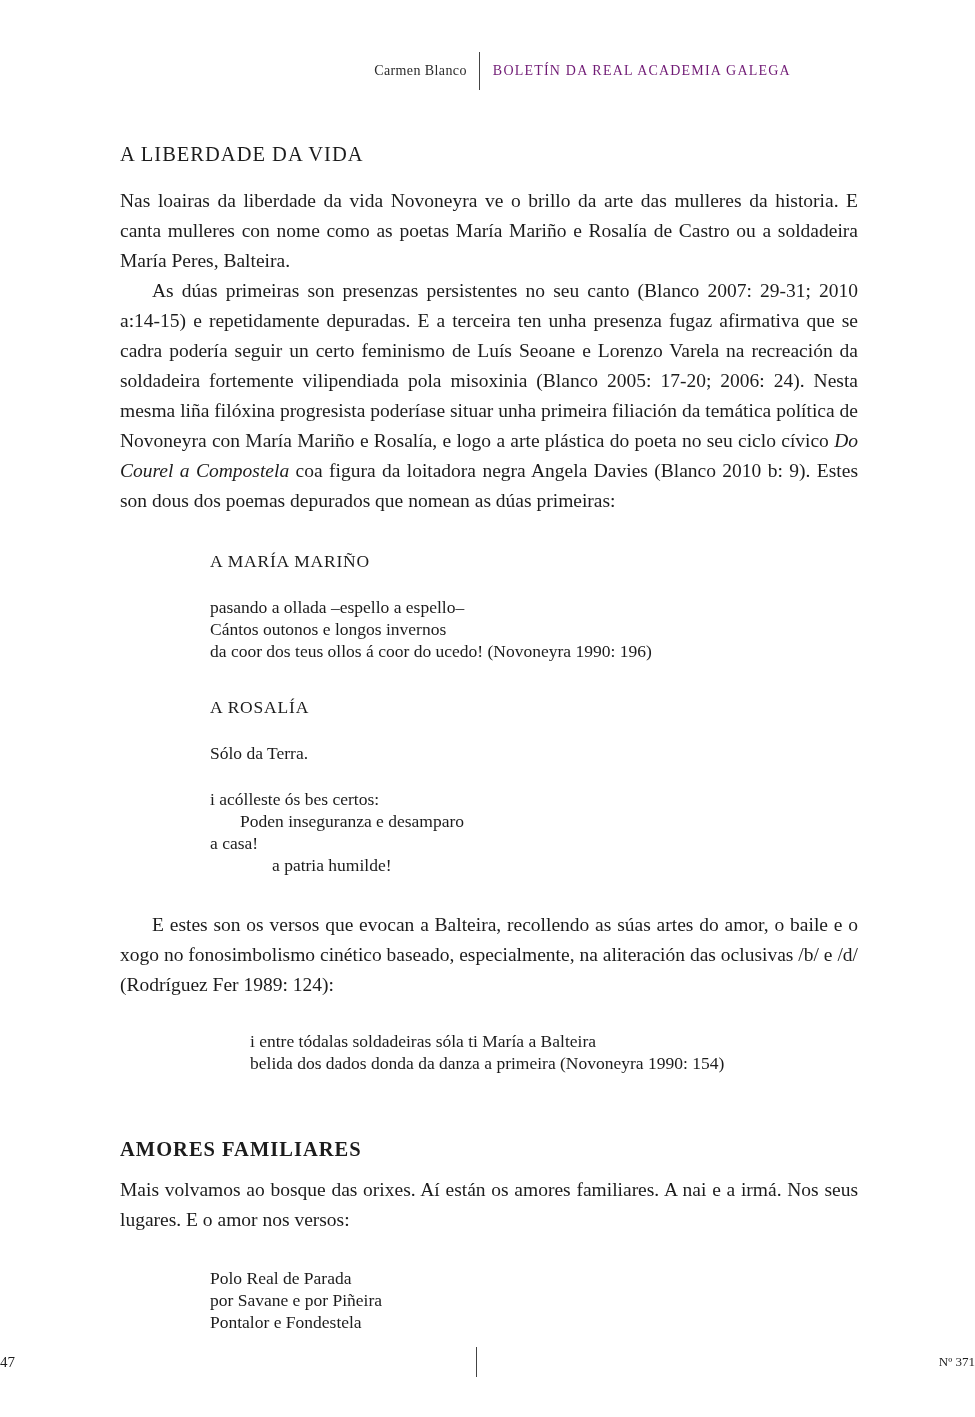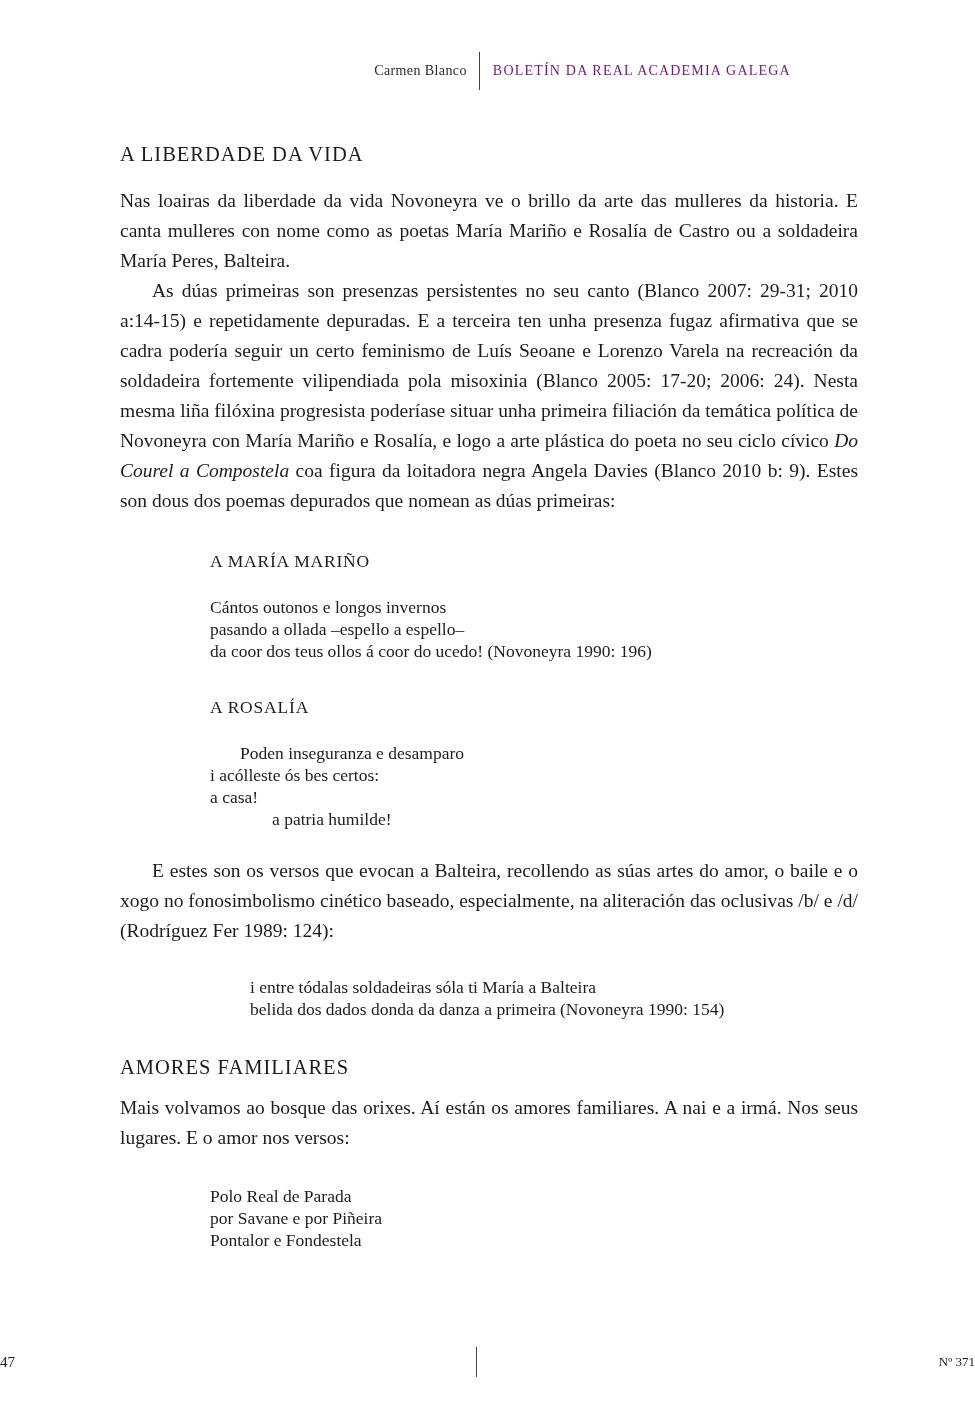--- a/index.html
+++ b/index.html
@@ -60,22 +60,23 @@
     left: 120px;
     width: 738px;
   }
   .section-title {
     font-size: 20.5px;
     letter-spacing: 1px;
     font-weight: normal;
     margin: 0 0 20px 0;
   }
   .section-title.second {
-    margin-top: 36px;
+    margin-top: 64px;
     margin-bottom: 14px;
+    font-weight: bold;
   }
   p.body-par {
     font-size: 19.5px;
     line-height: 30px;
     text-align: justify;
     margin: 0;
   }
   p.body-par.indented {
     text-indent: 32px;
   }
@@ -139,35 +140,36 @@
 
     <h2 class="section-title">A LIBERDADE DA VIDA</h2>
 
     <p class="body-par">Nas loairas da liberdade da vida Novoneyra ve o brillo da arte das mulleres da historia. E canta mulleres con nome como as poetas María Mariño e Rosalía de Castro ou a soldadeira María Peres, Balteira.</p>
 
     <p class="body-par indented"><span>As dúas primeiras son presenzas persistentes no seu canto (Blanco 2007: 29-31; 2010 a:14-15) e repetidamente depuradas. E a terceira ten unha presenza fugaz afirmativa que se cadra podería seguir un certo feminismo de Luís Seoane e Lorenzo Varela na recreación da soldadeira fortemente vilipendiada pola misoxinia (Blanco 2005: 17-20; 2006: 24). Nesta mesma liña filóxina progresista poderíase situar unha primeira filiación da temática política de Novoneyra con María Mariño e Rosalía, e logo a arte plástica do poeta no seu ciclo cívico </span><i>Do Courel a Compostela</i><span> coa figura da loitadora negra Angela Davies (Blanco 2010 b: 9). Estes son dous dos poemas depurados que nomean as dúas primeiras:</span></p>
 
     <div class="poem-block">
       <div class="poem-title">A MARÍA MARIÑO</div>
       <div class="poem-stanza">
+        <div class="poem-line">pasando a ollada –espello a espello–</div>
         <div class="poem-line">Cántos outonos e longos invernos</div>
-        <div class="poem-line">pasando a ollada –espello a espello–</div>
         <div class="poem-line">da coor dos teus ollos á coor do ucedo! (Novoneyra 1990: 196)</div>
       </div>
 
       <div class="poem-title">A ROSALÍA</div>
+      <div class="poem-stanza">Sólo da Terra.</div>
       <div class="poem-stanza">
+        <div class="poem-line">i acólleste ós bes certos:</div>
         <div class="poem-line ind-1">Poden inseguranza e desamparo</div>
-        <div class="poem-line">i acólleste ós bes certos:</div>
         <div class="poem-line">a casa!</div>
         <div class="poem-line ind-2">a patria humilde!</div>
       </div>
     </div>
 
-    <p class="body-par indented" style="margin-top:26px;">E estes son os versos que evocan a Balteira, recollendo as súas artes do amor, o baile e o xogo no fonosimbolismo cinético baseado, especialmente, na aliteración das oclusivas /b/ e /d/ (Rodríguez Fer 1989: 124):</p>
+    <p class="body-par indented" style="margin-top:34px;">E estes son os versos que evocan a Balteira, recollendo as súas artes do amor, o baile e o xogo no fonosimbolismo cinético baseado, especialmente, na aliteración das oclusivas /b/ e /d/ (Rodríguez Fer 1989: 124):</p>
 
     <div class="poem-block">
       <div class="poem-stanza" style="margin-top:30px;margin-left:40px;">
         <div class="poem-line">i entre tódalas soldadeiras sóla ti María a Balteira</div>
         <div class="poem-line">belida dos dados donda da danza a primeira (Novoneyra 1990: 154)</div>
       </div>
     </div>
 
     <h2 class="section-title second">AMORES FAMILIARES</h2>
 

